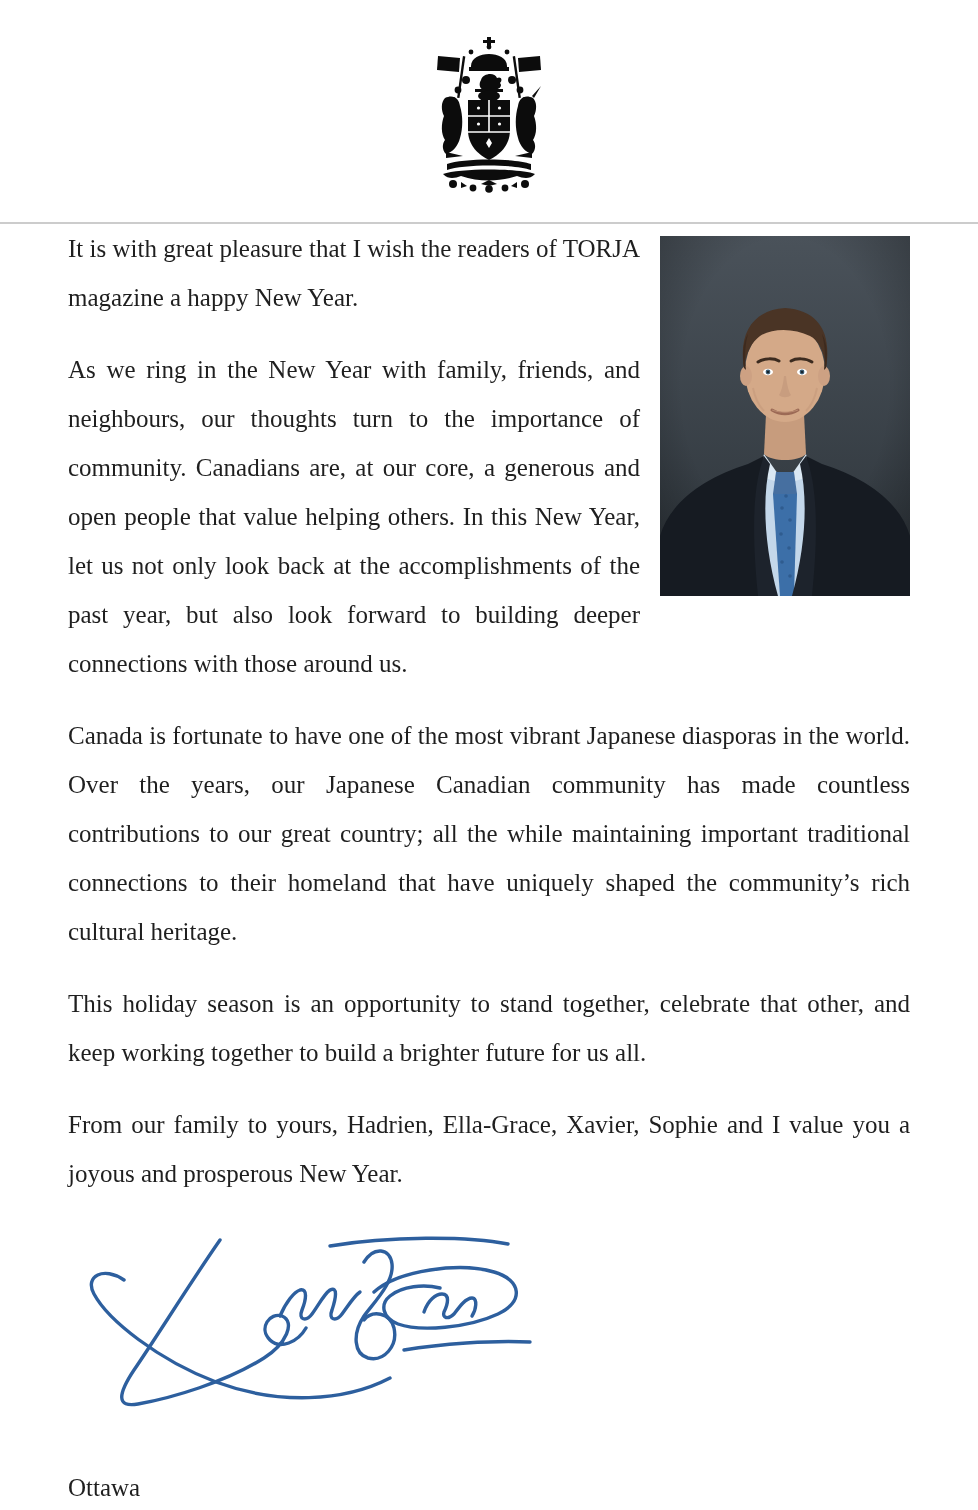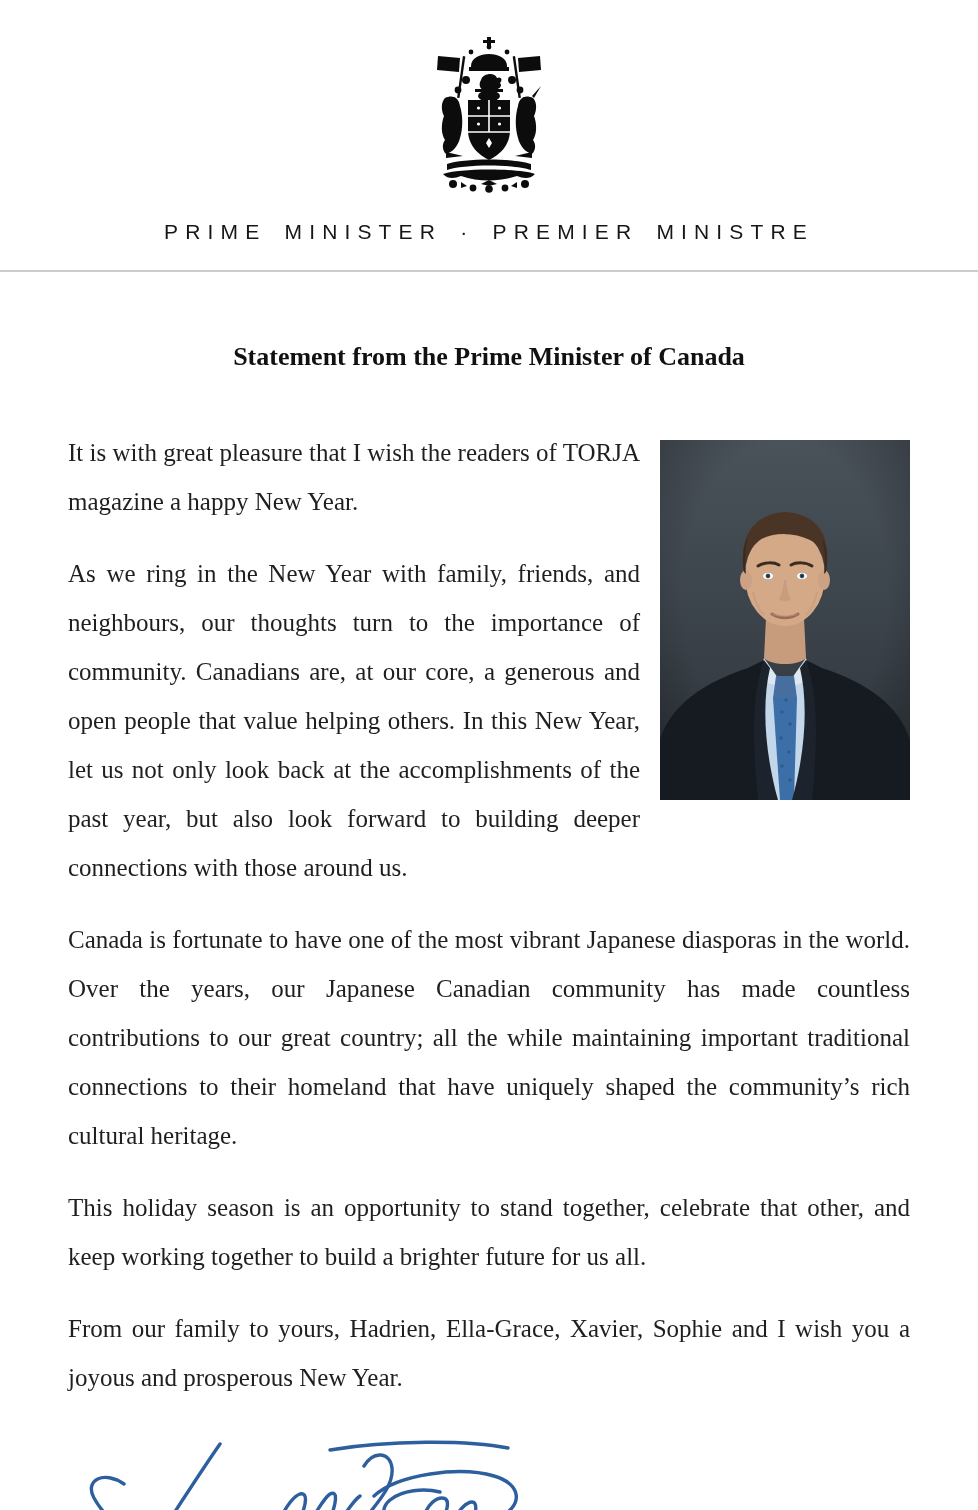--- a/index.html
+++ b/index.html
@@ -132,27 +132,25 @@
         <circle cx="56" cy="153" r="3.8"></circle>
           <circle cx="72" cy="152" r="3.4"></circle>
           <circle cx="92" cy="148" r="4"></circle>
         <path d="M28,146 L34,150 L28,152 Z"></path>
           <path d="M84,146 L78,150 L84,152 Z"></path>
         <path d="M48,148 L56,144 L64,148 L56,150 Z"></path>
       </g>
     </svg>
   </div>
 
-  <div class="wordmark">PRIME MINISTER · PREMIER MINISTRE</div>
 
   <hr class="divider">
 
   <div class="content">
 
-    <h1 class="statement-title">Statement from the Prime Minister of Canada</h1>
 
     <figure class="pm-photo" style="margin-top:12px; margin-right:0;">
       <svg width="250" height="360" viewBox="0 0 250 360" aria-hidden="true">
         <defs>
           <linearGradient id="bgGrad" x1="0" y1="0" x2="0" y2="1">
             <stop offset="0" stop-color="#4a525a"></stop>
             <stop offset="1" stop-color="#2d343a"></stop>
           </linearGradient>
           <radialGradient id="vign" cx="0.5" cy="0.42" r="0.75">
             <stop offset="0.55" stop-color="#000000" stop-opacity="0"></stop>
@@ -211,21 +209,21 @@
 
         <path d="M93,152 C95,162 99,170 104,175" stroke="#c59a7c" stroke-width="2" fill="none" opacity="0.6"></path>
         <path d="M157,152 C155,162 151,170 146,175" stroke="#c59a7c" stroke-width="2" fill="none" opacity="0.6"></path>
       </svg>
     </figure>
 
     <p class="body-para">It is with great pleasure that I wish the readers of TORJA magazine a happy New Year.</p>
     <p class="body-para">As we ring in the New Year with family, friends, and neighbours, our thoughts turn to the importance of community. Canadians are, at our core, a generous and open people that value helping others. In this New Year, let us not only look back at the accomplishments of the past year, but also look forward to building deeper connections with those around us.</p>
     <p class="body-para">Canada is fortunate to have one of the most vibrant Japanese diasporas in the world. Over the years, our Japanese Canadian community has made countless contributions to our great country; all the while maintaining important traditional connections to their homeland that have uniquely shaped the community’s rich cultural heritage.</p>
     <p class="body-para">This holiday season is an opportunity to stand together, celebrate that other, and keep working together to build a brighter future for us all.</p>
-    <p class="body-para">From our family to yours, Hadrien, Ella-Grace, Xavier, Sophie and I wish you a joyous and prosperous New Year.</p>
+    <p class="body-para">From our family to yours, Hadrien, Ella-Grace, Xavier, Sophie and I value you a joyous and prosperous New Year.</p>
 
     <div class="signature-block">
       <svg width="470" height="190" viewBox="0 0 470 190" aria-hidden="true">
         <g fill="none" stroke="#2d5f9e" stroke-width="3.4" stroke-linecap="round">
 
           <path d="M152,14 C124,54 88,112 66,144 C50,168 48,182 70,178 C104,172 158,156 196,132 C218,118 228,96 214,90 C202,86 190,102 202,114 C212,124 230,116 238,102"></path>
 
           <path d="M56,54 C36,40 16,50 26,68 C40,94 90,134 148,156 C210,179 276,176 322,152"></path>
 
           <path d="M212,90 C218,76 226,66 232,64 C240,62 238,74 234,84 C230,94 238,96 244,88 C250,80 256,68 262,64 C270,60 268,72 264,84 C260,94 268,96 274,88 C280,80 286,70 292,66"></path>
@@ -237,17 +235,18 @@
           <path d="M356,86 C360,74 368,68 374,68 C382,68 380,78 376,86 C374,92 380,94 386,88 C392,80 398,72 404,72 C410,72 408,84 404,90"></path>
 
           <path d="M262,20 C320,10 400,10 440,18"></path>
 
           <path d="M336,124 C372,118 424,114 462,116"></path>
         </g>
       </svg>
     </div>
 
     <div class="closing">
+      <div>Ottawa</div>
       <div>2019</div>
     </div>
 
   </div>
 </div>
 
 </body></html>

